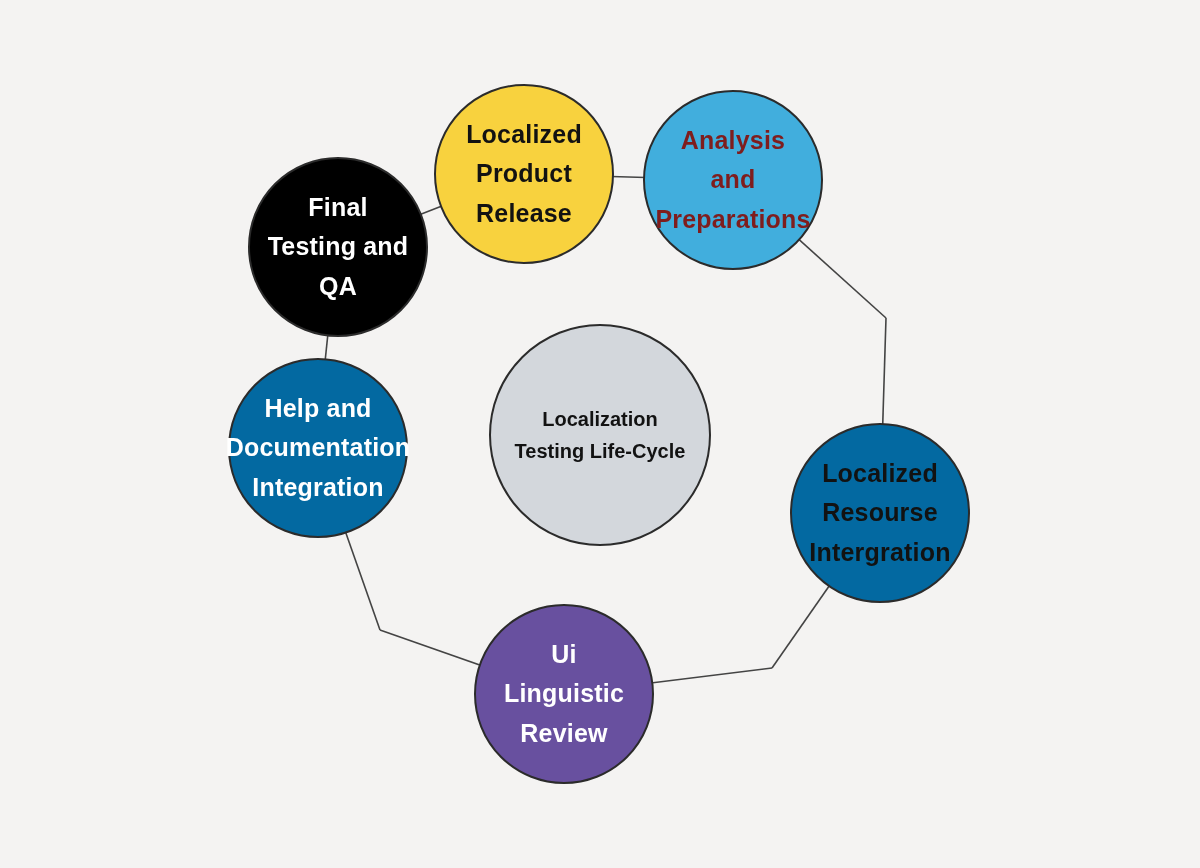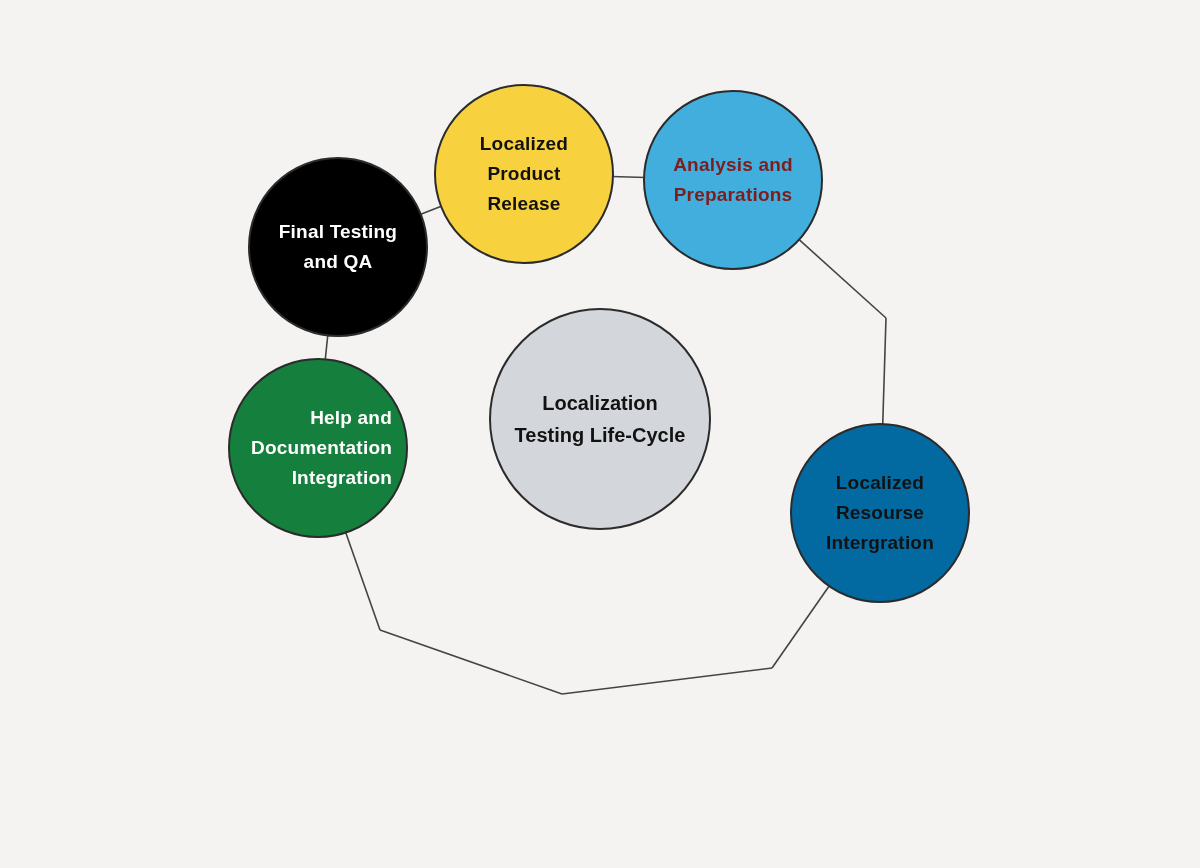--- a/index.html
+++ b/index.html
@@ -26,21 +26,21 @@
     border: 2px solid #2b2b2b;
     display: flex;
     align-items: center;
     justify-content: center;
     text-align: center;
     z-index: 2;
     padding: 14px;
   }
   .node .label {
     font-weight: 700;
-    font-size: 19px;
+    font-size: 25px;
     line-height: 1.58;
     letter-spacing: 0.2px;
   }
   .center-node {
     position: absolute;
     width: 222px; height: 222px;
     border-radius: 50%;
     border: 2px solid #2b2b2b;
     display: flex;
     align-items: center;
@@ -57,21 +57,21 @@
   
   .pos-product-release { left: 434px; top: 84px; }
   .pos-analysis        { left: 643px; top: 90px; }
   .pos-translation     { left: 796px; top: 228px; }
   .pos-resource        { left: 790px; top: 423px; }
   .pos-first-cycle     { left: 683px; top: 578px; }
   .pos-ui-linguistic   { left: 474px; top: 604px; }
   .pos-bug-fixing      { left: 290px; top: 540px; }
   .pos-help-doc        { left: 228px; top: 358px; }
   .pos-final-testing   { left: 248px; top: 157px; }
-  .pos-center          { left: 489px; top: 308px; }
+  .pos-center          { left: 489px; top: 324px; }
 </style>
 </head>
 <body>
 
 <div class="canvas">
 
   <svg class="connectors" viewBox="0 0 1200 868" xmlns="http://www.w3.org/2000/svg">
     <line x1="337" y1="247" x2="524" y2="174" stroke="#444" stroke-width="1.6"></line>
     <line x1="524" y1="174" x2="733" y2="180" stroke="#444" stroke-width="1.6"></line>
     <line x1="733" y1="180" x2="886" y2="318" stroke="#444" stroke-width="1.6"></line>
@@ -94,23 +94,26 @@
   <div class="node pos-analysis" style="background-color: rgb(65, 174, 221); color: #7f1d1d;">
     <span class="label">Analysis and Preparations</span>
   </div>
 
 
   <div class="node pos-resource" style="background-color: #0369a1; color: rgb(18, 18, 18); justify-content: center;">
     <span class="label">Localized Resourse Intergration</span>
   </div>
 
 
+  <div class="node pos-ui-linguistic" style="background-color: rgb(104, 80, 159); color: rgb(255, 255, 255);">
+    <span class="label">Ui Linguistic Review</span>
+  </div>
 
 
-  <div class="node pos-help-doc" style="background-color: #15803d; color: rgb(255, 255, 255); text-align: right;">
+  <div class="node pos-help-doc" style="background-color: #0369a1; color: rgb(255, 255, 255);">
     <span class="label">Help and Documentation Integration</span>
   </div>
 
   <div class="node pos-final-testing" style="background-color: #000000; color: rgb(255, 255, 255);">
     <span class="label">Final Testing and QA</span>
   </div>
 
 </div>
 
 </body></html>

